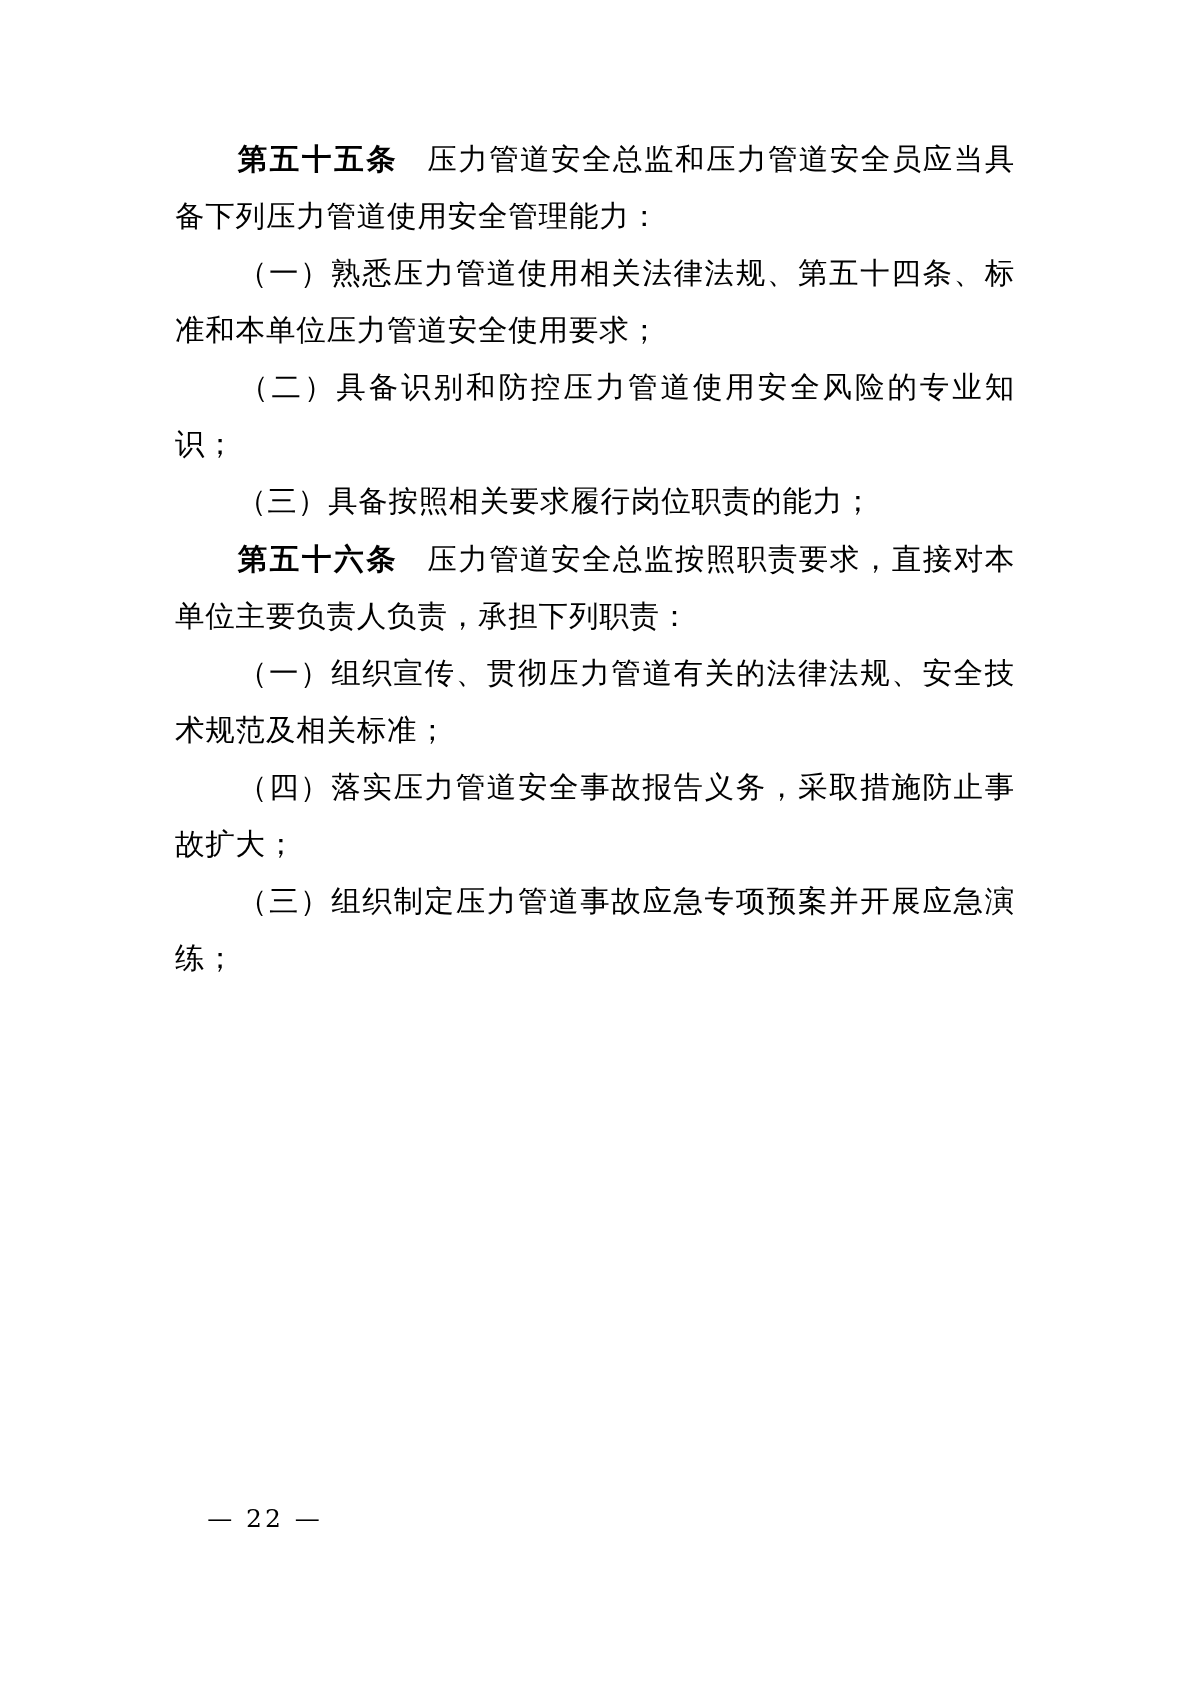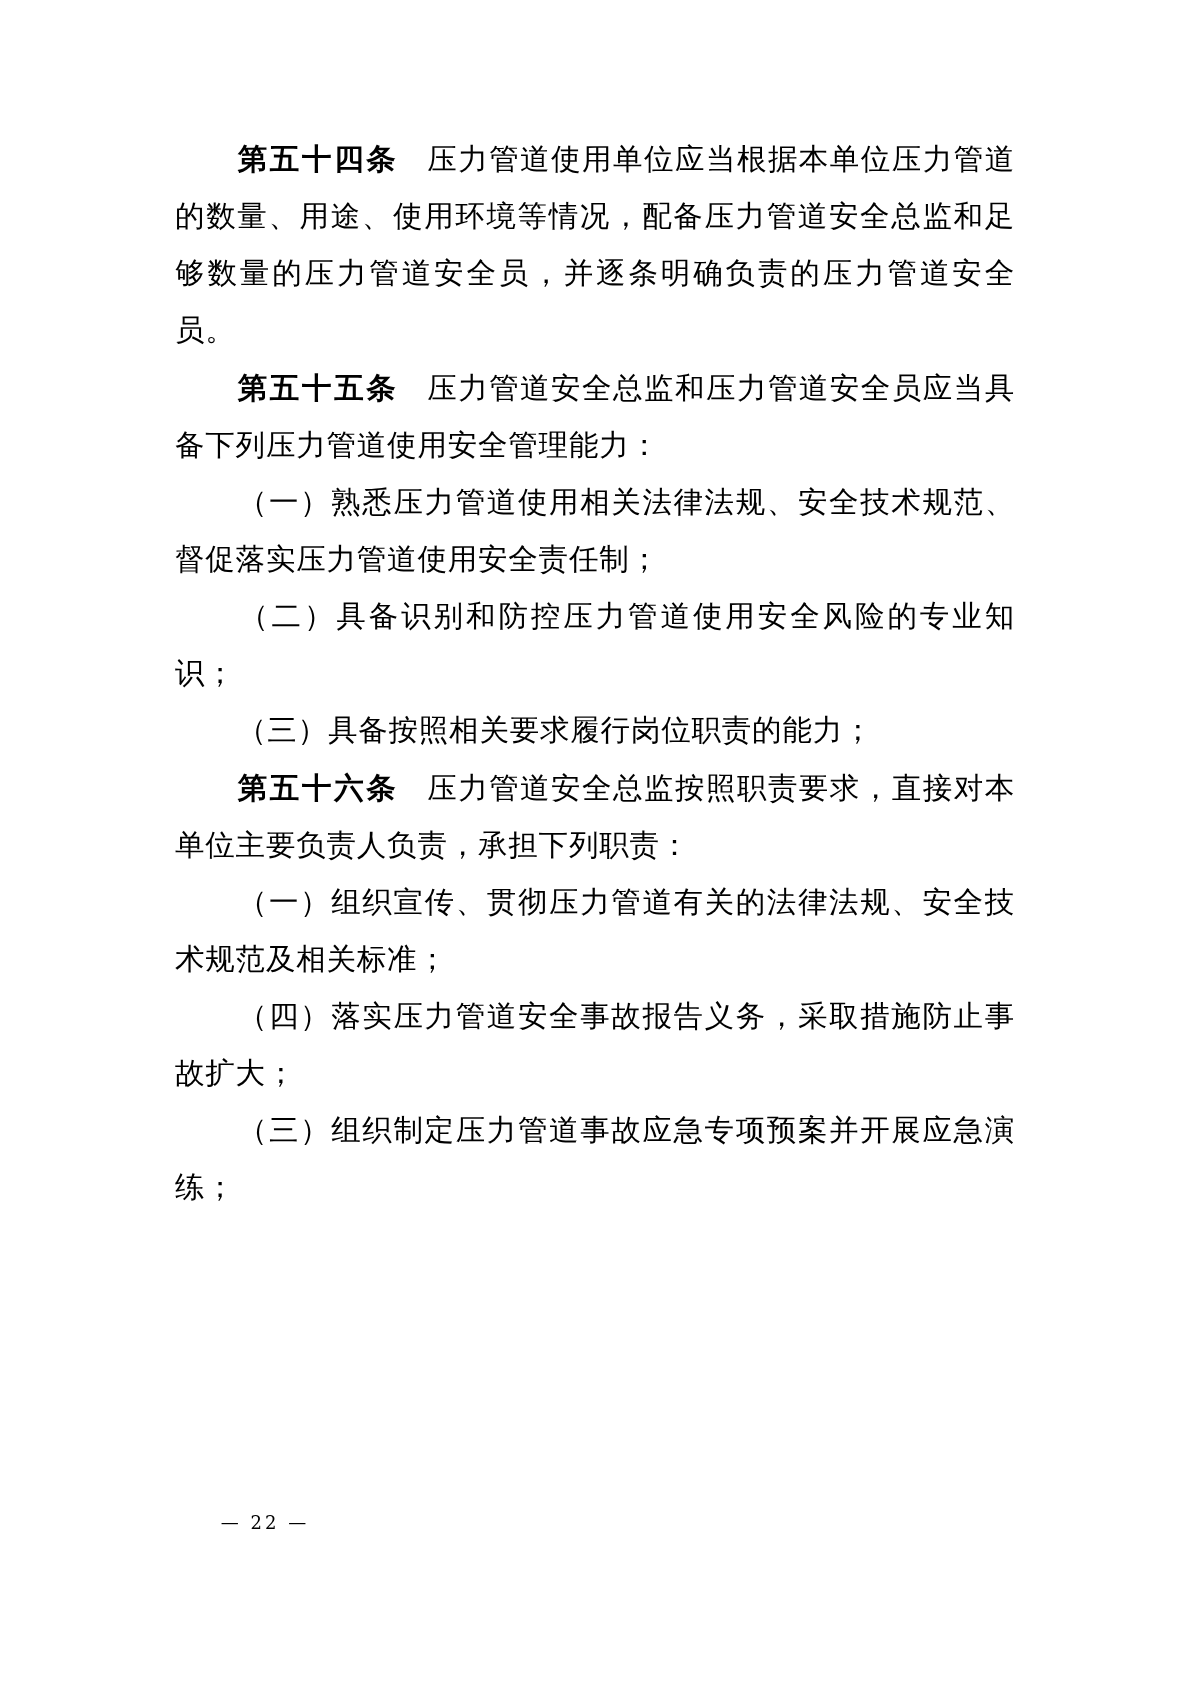--- a/index.html
+++ b/index.html
@@ -45,45 +45,42 @@
   .gap-after-head {
     display: inline-block;
     width: 28px;
   }
   .footer {
     position: absolute;
     left: 0;
     right: 0;
     bottom: 150px;
     text-align: center;
-    font-size: 18px;
+    font-size: 25px;
     letter-spacing: 3px;
     font-family: "DejaVu Serif", "Liberation Serif", serif;
   }
   .pagenum-inner {
     display: inline-block;
     margin-left: -660px;
   }
 </style>
 </head>
 <body>
 
 <div class="page">
   <div class="body-text">
 
-    <p class="para">
-      <span class="indent2" style="display:inline-block;"></span><span class="article-head">第五十四条</span><span class="gap-after-head"></span><span>压力管道使用单位应当根据本单位压力管道的数量、用途、使用环境等情况，配备压力管道安全总监和足够数量的压力管道安全员，并逐条明确负责的压力管道安全员。</span>
-    </p>
 
     <p class="para">
       <span class="indent2" style="display:inline-block;"></span><span class="article-head">第五十五条</span><span class="gap-after-head"></span><span>压力管道安全总监和压力管道安全员应当具备下列压力管道使用安全管理能力：</span>
     </p>
 
     <p class="para">
-      <span class="indent2" style="display:inline-block;"></span><span>（一）熟悉压力管道使用相关法律法规、安全技术规范、督促落实压力管道使用安全责任制；</span>
+      <span class="indent2" style="display:inline-block;"></span><span>（一）熟悉压力管道使用相关法律法规、第五十四条、标准和本单位压力管道安全使用要求；</span>
     </p>
 
     <p class="para">
       <span class="indent2" style="display:inline-block;"></span><span>（二）具备识别和防控压力管道使用安全风险的专业知识；</span>
     </p>
 
     <p class="para">
       <span class="indent2" style="display:inline-block;"></span><span>（三）具备按照相关要求履行岗位职责的能力；</span>
     </p>
 

